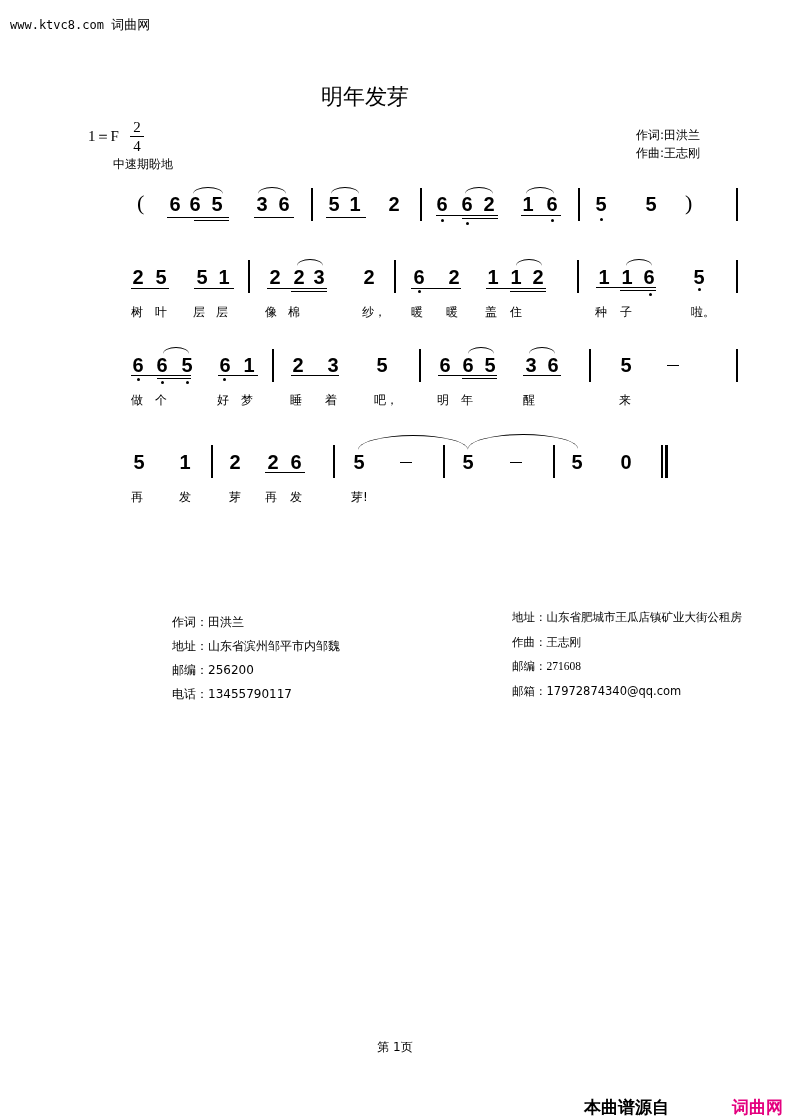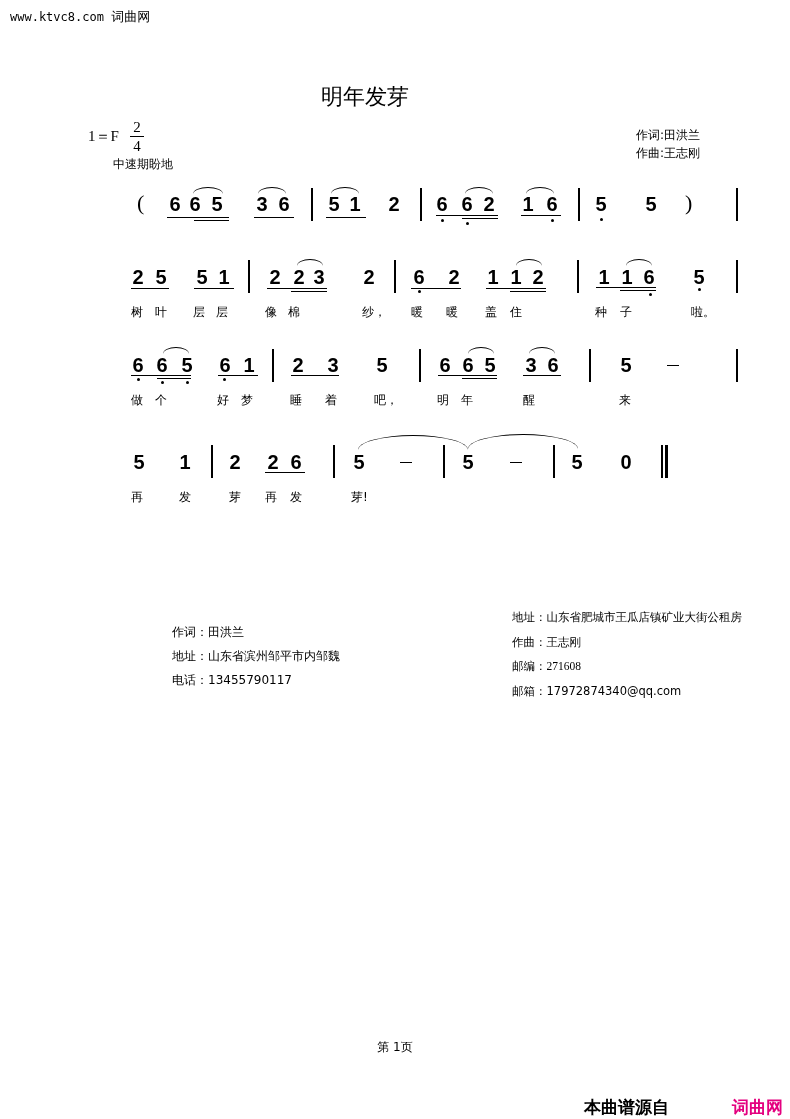--- a/index.html
+++ b/index.html
@@ -1,19 +1,19 @@
 <!DOCTYPE html>
 <html><head>
 <meta charset="utf-8">
 <style>
   html, body { margin: 0; padding: 0; background: #ffffff; }
   body { width: 790px; height: 1119px; position: relative; overflow: hidden;
          font-family: "DejaVu Sans", sans-serif; color: #000; }
   .abs { position: absolute; white-space: nowrap; }
-  .site { left: 10px; top: 8px; font-family: "DejaVu Sans Mono", monospace; font-size: 12px; }
+  .site { left: 10px; top: 16px; font-family: "DejaVu Sans Mono", monospace; font-size: 12px; }
   .site .cn { font-family: "DejaVu Sans", sans-serif; font-size: 13px; }
   .title { left: 0; width: 730px; top: 82px; text-align: center; font-size: 22px; }
   .key { left: 88px; top: 127px; font-family: "Liberation Serif", serif; font-size: 15px; }
   .timesig { left: 130px; top: 118px; font-family: "Liberation Serif", serif; font-size: 15px; text-align: center; width: 14px; line-height: 18px; }
   .tempo { left: 113px; top: 156px; font-size: 12px; }
   .credits { left: 636px; top: 126px; font-size: 12px; line-height: 18px; }
   .note { position: absolute; font-family: "Liberation Sans", sans-serif; font-weight: bold; font-size: 20px; width: 16px; text-align: center; }
   .dot { position: absolute; width: 3px; height: 3px; background: #000; border-radius: 50%; }
   .uline { position: absolute; height: 1px; background: #000; }
   .bar { position: absolute; width: 2px; background: #000; }
@@ -219,22 +219,23 @@
 
   <span class="lyric" style="left:131px;top:489px;">再</span>
   <span class="lyric" style="left:179px;top:489px;">发</span>
   <span class="lyric" style="left:229px;top:489px;">芽</span>
   <span class="lyric" style="left:265px;top:489px;">再</span>
   <span class="lyric" style="left:290px;top:489px;">发</span>
   <span class="lyric" style="left:351px;top:489px;">芽!</span>
 </div>
 
 <div class="abs info" style="left:172px;top:614px;">
-  <div style="height:24px;margin-top:10px;">作词：田洪兰</div>
+  <div style="height:24px;">作词：田洪兰</div>
   <div style="height:24px;">地址：山东省滨州邹平市内邹魏</div>
+  <div style="height:24px;">邮编：256200</div>
   <div style="height:24px;">电话：13455790117</div>
 </div>
 
 <div class="abs info" style="left:512px;top:610px;font-size:11.5px;">
   <div style="height:24.5px;">地址：山东省肥城市王瓜店镇矿业大街公租房</div>
   <div style="height:24.5px;">作曲：王志刚</div>
   <div style="height:24.5px;font-family:Liberation Serif, serif;">邮编：271608</div>
   <div style="height:24.5px;">邮箱：17972874340@qq.com</div>
 </div>
 

